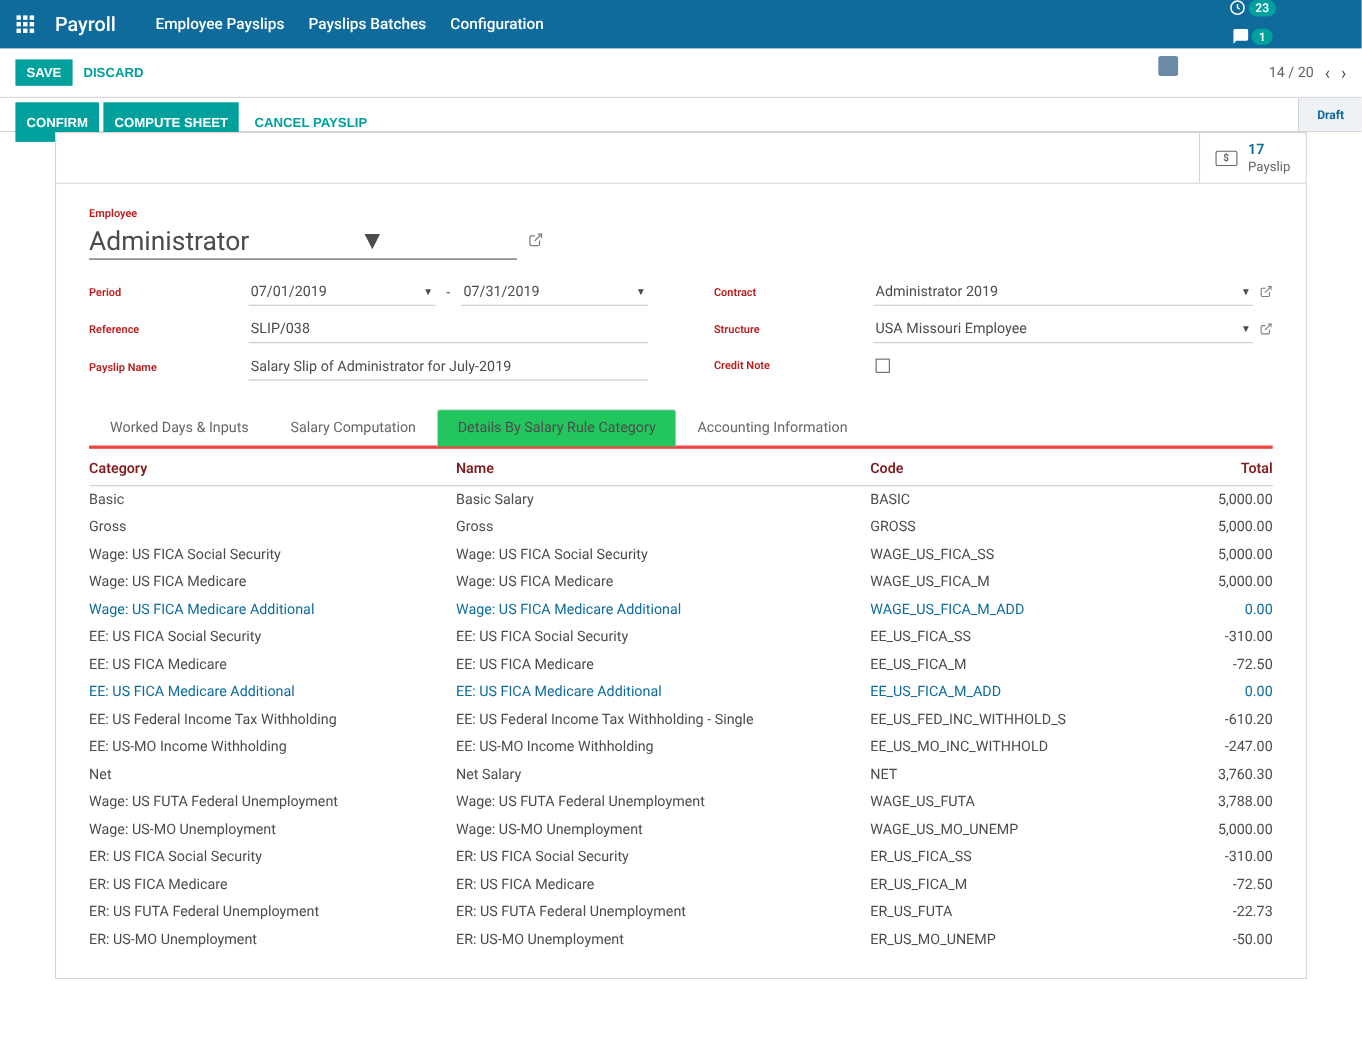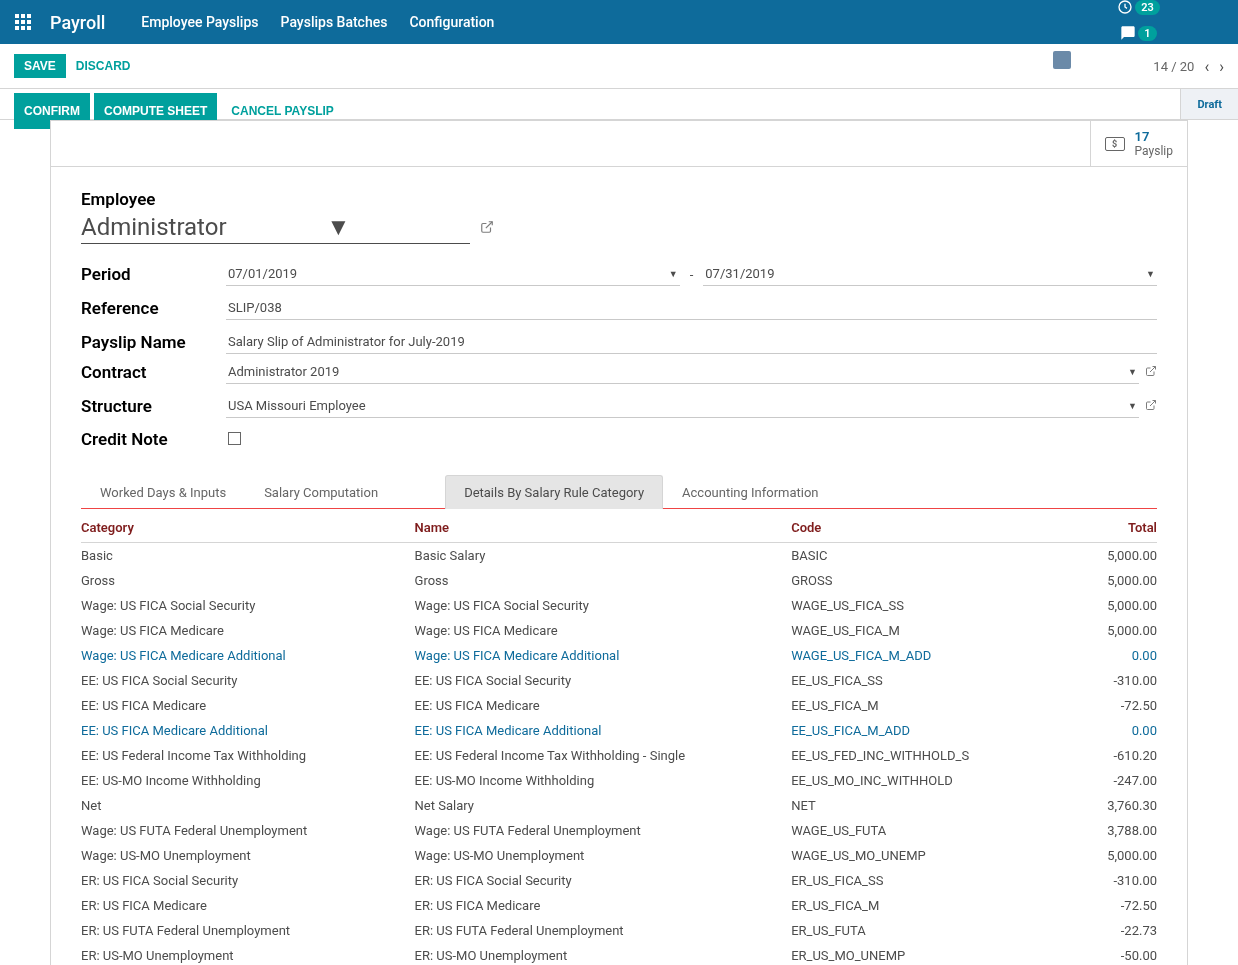--- a/index.html
+++ b/index.html
@@ -42,44 +42,44 @@
   
   .sheet-wrap { padding: 0 14px; }
   .sheet { margin: 0 36px; border: 1px solid #d5d5d5; background: #fff; min-height: 760px; position: relative; }
   .stat-row { display: flex; justify-content: flex-end; border-bottom: 1px solid #d5d5d5; }
   .stat-button { border-left: 1px solid #d5d5d5; padding: 8px 14px; display: flex; align-items: center; gap: 10px; cursor: pointer; }
   .stat-button .num { color: #0e6b9b; font-weight: 600; font-size: 13px; }
   .stat-button .lab { color: #666; font-size: 12px; }
   .money-icon { width: 20px; height: 14px; border: 1.5px solid #666; border-radius: 2px; display: inline-flex; align-items: center; justify-content: center; font-size: 9px; font-weight: 700; color: #666; }
 
   .sheet-inner { padding: 22px 30px; }
-  .field-label { font-weight: 600; color: #000000; font-size: 17px; }
+  .field-label { font-weight: 600; color: #b91c1c; font-size: 10px; }
   .oe-title { margin-bottom: 18px; }
   .oe-title .field-label { display: block; margin-bottom: 4px; }
   .employee-select { display: flex; align-items: center; gap: 10px; }
   .employee-select .val { font-size: 24px; color: #4c4c4c; border-bottom: 1px solid #4c4c4c; padding-right: 120px; padding-bottom: 2px; display: inline-flex; align-items: center; }
   .employee-caret { margin-left: 100px; }
   .external-link { color: #7c7c7c; cursor: pointer; }
 
-  .form-grid { display: grid; grid-template-columns: 1fr; gap: 6px 60px; margin-top: 10px; }
+  .form-grid { display: grid; grid-template-columns: 1fr 1fr; gap: 6px 60px; margin-top: 10px; }
   .form-row { display: flex; align-items: center; }
   .form-row .field-label { width: 145px; flex-shrink: 0; }
   .form-row .field-value { flex: 1; border-bottom: 1px solid #c9c9c9; padding: 4px 2px; font-size: 13px; color: #4c4c4c; display: flex; align-items: center; }
   .form-row .field-value.no-border { border-bottom: none; }
   .date-pair { display: flex; gap: 10px; flex: 1; align-items: center; }
   .date-pair .field-value { flex: 1; display: flex; justify-content: space-between; align-items: center; }
   .mini-caret { font-size: 9px; color: #4c4c4c; }
   .ext-small { color: #7c7c7c; font-size: 12px; margin-left: 6px; cursor: pointer; }
   .checkbox { width: 13px; height: 13px; border: 1px solid #666; display: inline-block; }
 
   
   .notebook { margin-top: 26px; }
-  .tabs { display: flex; border-bottom: 1px solid #ef4444; }
+  .tabs { display: flex; border-bottom: 3px solid #ef4444; }
   .tab { padding: 9px 18px; font-size: 13px; color: #666; border: 1px solid transparent; border-bottom: none; margin-bottom: -1px; cursor: pointer; }
-  .tab.active { border-color: #d5d5d5; background: #e5e5e5; color: #4c4c4c; border-radius: 3px 3px 0 0; margin-left: 48px; }
+  .tab.active { border-color: #d5d5d5; background: #22c55e; color: #4c4c4c; border-radius: 3px 3px 0 0; }
 
   
   .grid-table { width: 100%; border-collapse: collapse; margin-top: 4px; }
   .grid-table th { text-align: left; font-weight: 600; font-size: 13px; color: #7f1d1d; padding: 7px 0; border-bottom: 1px solid #d5d5d5; }
   .grid-table th.right, .grid-table td.right { text-align: right; }
   .grid-table td { padding: 5px 0; font-size: 13px; color: #4c4c4c; }
   .grid-table tr.link-row td { color: #0e6b9b; }
   .grid-table tbody tr { cursor: pointer; }
 </style>
 </head>

